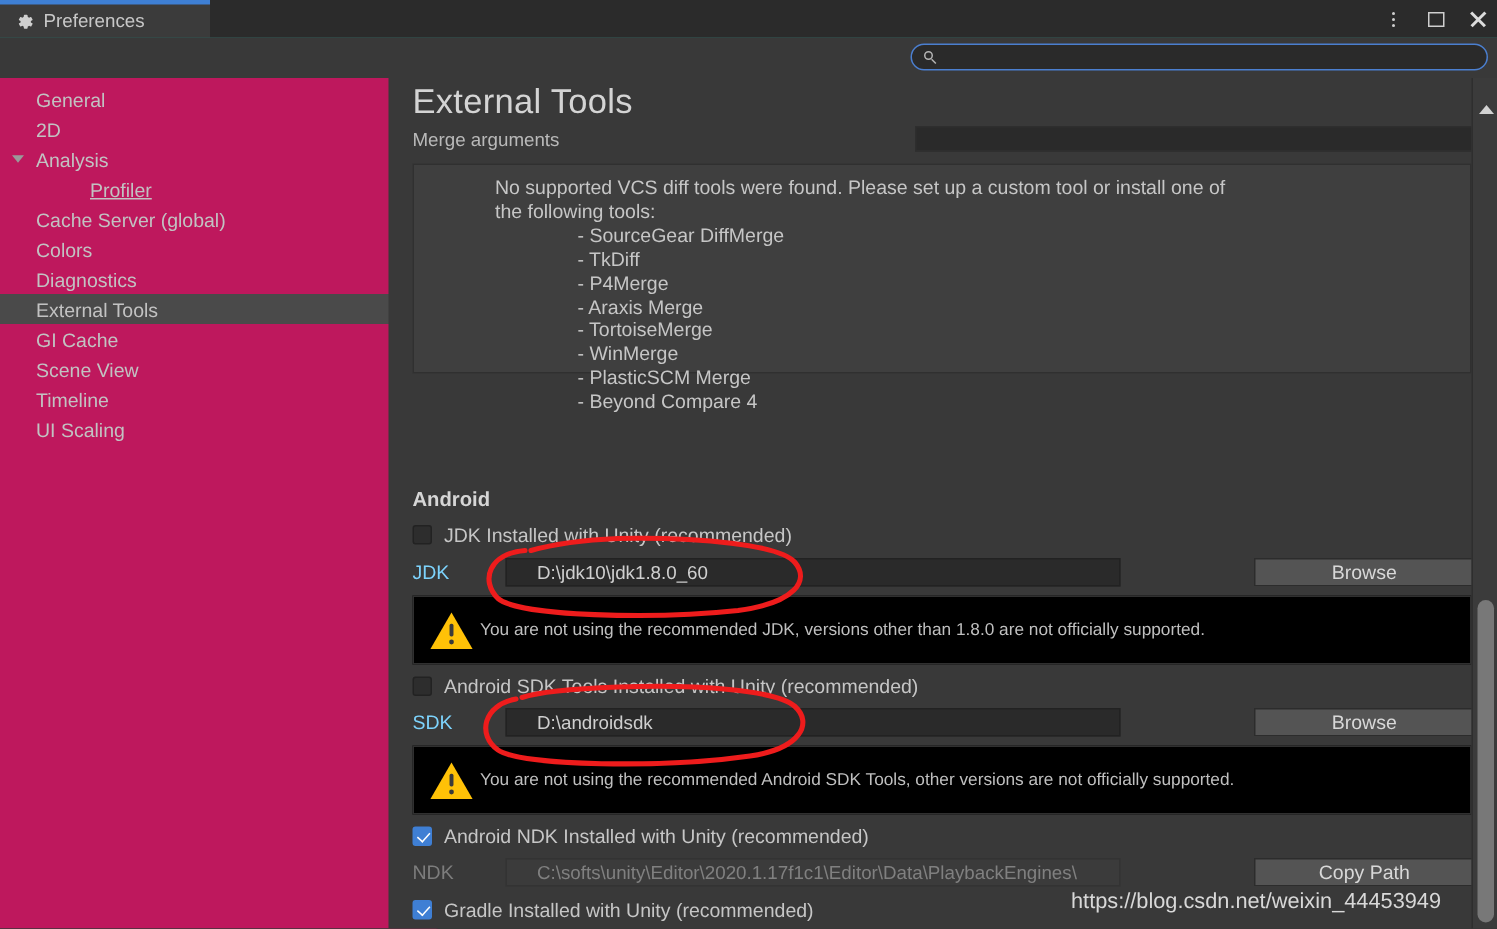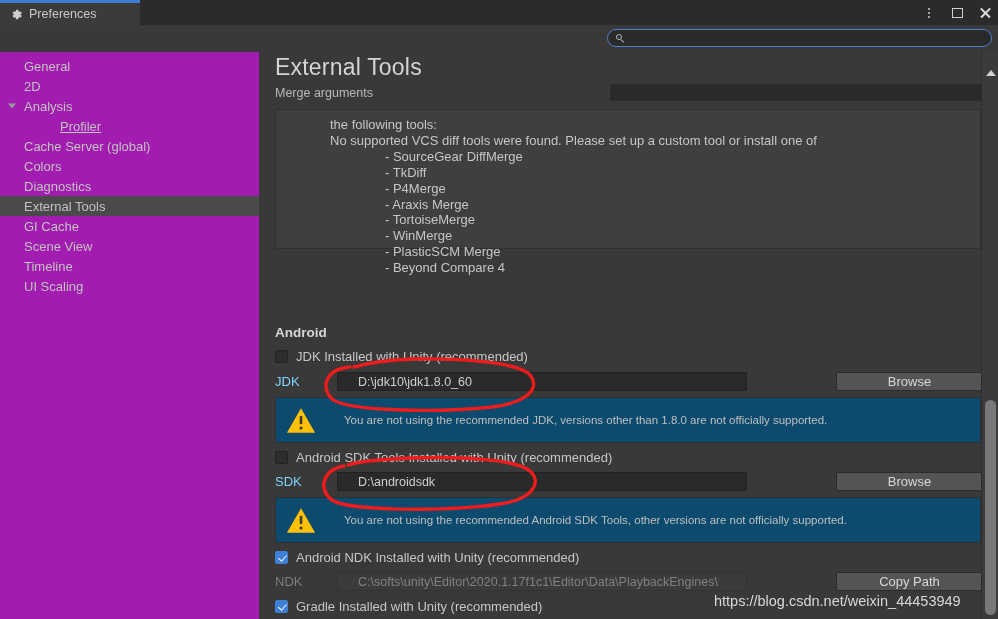--- a/index.html
+++ b/index.html
@@ -73,21 +73,21 @@
     border: 1.2px solid #b4b4b4; border-radius: 50%;
   }
   .magnifier .handle {
     position: absolute; left: 5px; top: 5.5px; width: 4px; height: 1.2px;
     background: #b4b4b4; transform: rotate(45deg); transform-origin: left center;
   }
 
   
   .sidebar {
     position: absolute; left: 0; top: 52px; width: 292px; height: 567px;
-    background: #a21caf; border-right: 1px solid #232323;
+    background: #be185d; border-right: 1px solid #232323;
     padding-top: 4px;
   }
   .sb-item {
     position: relative; height: 20px; display: flex; align-items: center;
     font-size: 13px; color: #c2c2c2; cursor: pointer; padding-left: 24px;
   }
   .sb-item.selected { background: #4a4a4a; }
   .sb-item.child { padding-left: 60px; text-decoration: underline; }
   .sb-arrow {
     position: absolute; left: 8px; top: 50%; transform: translateY(-50%);
@@ -157,22 +157,22 @@
   .path-field.dim { color: #808080; background: #3b3b3b; border-color: #333; }
   .btn {
     position: absolute; left: 561px; top: 0; width: 147px; height: 19px;
     background: #545454; border: 1px solid #2c2c2c;
     display: flex; align-items: center; justify-content: center;
     font-size: 13px; color: #d8d8d8; cursor: pointer;
   }
 
   .warnbox {
     position: absolute; left: 16px; width: 706px; height: 46px;
-    background: #0c4a6e; border: 1px solid #303030;
-    display: flex; align-items: center; gap: 28px; padding-left: 10px; text-align: center;
+    background: #000000; border: 1px solid #303030;
+    display: flex; align-items: center; gap: 4px; padding-left: 10px; text-align: center;
   }
   .warn-tri { width: 30px; height: 27px; flex: none; }
   .warn-text { font-size: 11.5px; color: #bfbfbf; }
 
   
   .scrollbar {
     position: absolute; right: 0; top: 52px; width: 17px; height: 567px;
     background: #3b3b3b; border-left: 1px solid #2e2e2e;
   }
   .sb-up {
@@ -279,22 +279,22 @@
   <div class="main">
 
     <div class="page-title">External Tools</div>
 
     <div class="merge-row">
       <span class="merge-label">Merge arguments</span>
       <div class="merge-field"></div>
     </div>
 
     <div class="helpbox">
+      <div>No supported VCS diff tools were found. Please set up a custom tool or install one of</div>
       <div>the following tools:</div>
-      <div>No supported VCS diff tools were found. Please set up a custom tool or install one of</div>
       <div class="tool">- SourceGear DiffMerge</div>
       <div class="tool">- TkDiff</div>
       <div class="tool">- P4Merge</div>
       <div class="tool">- Araxis Merge</div>
       <div class="tool">- TortoiseMerge</div>
       <div class="tool">- WinMerge</div>
       <div class="tool">- PlasticSCM Merge</div>
       <div class="tool">- Beyond Compare 4</div>
     </div>
 

